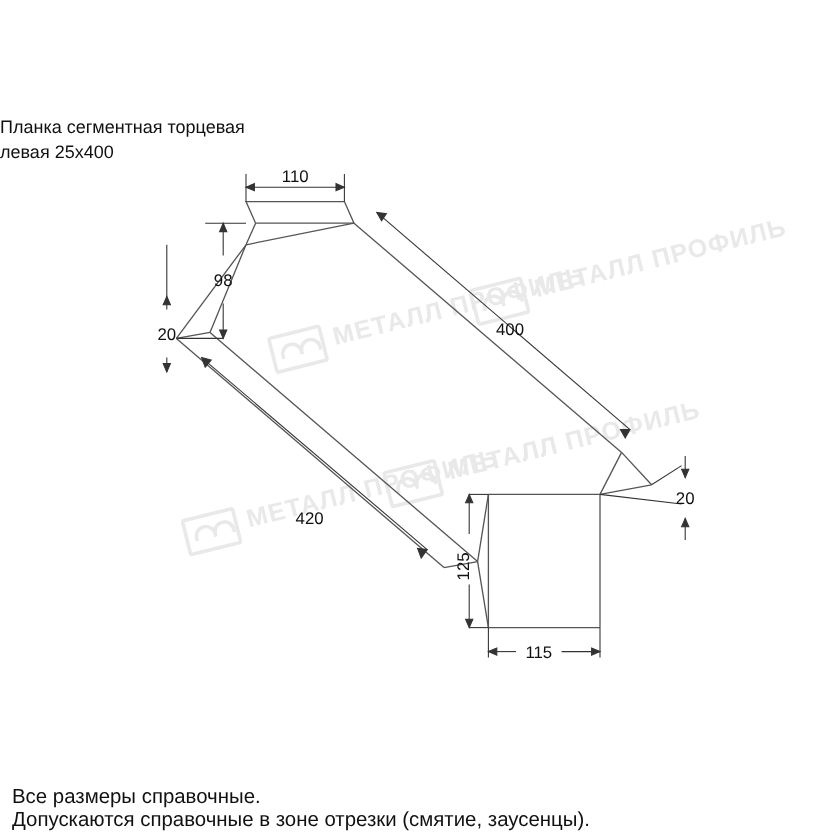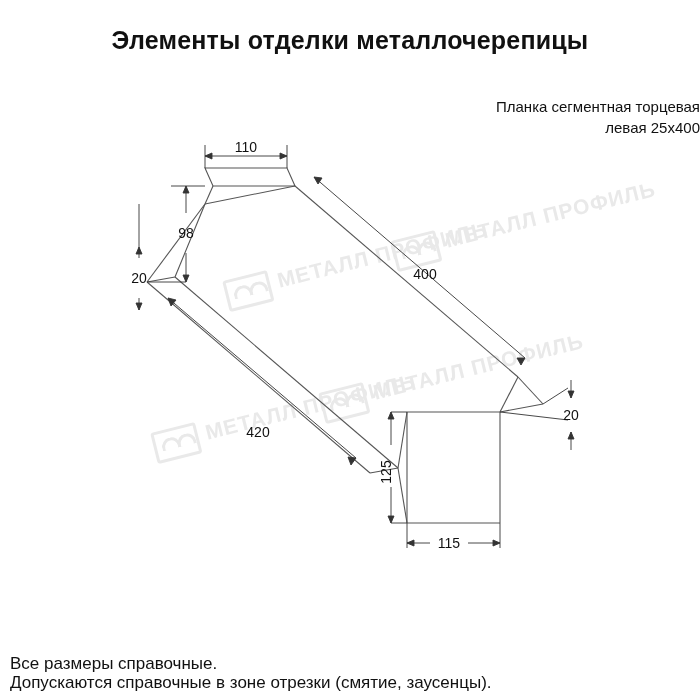--- a/index.html
+++ b/index.html
@@ -28,21 +28,21 @@
     font-size: 25px;
     font-weight: bold;
     letter-spacing: 0.2px;
     color: #111;
   }
   .subtitle {
     position: absolute;
     top: 96px;
     left: 0;
     width: 700px;
-    text-align: right;
+    text-align: left;
     font-size: 15px;
     line-height: 21px;
     color: #111;
   }
   .subtitle span {
     display: block;
   }
   .drawing {
     position: absolute;
     top: 0;
@@ -113,21 +113,20 @@
     font-family: "Liberation Sans", sans-serif;
     font-size: 14px;
     fill: #111;
   }
 </style>
 </head>
 <body>
 
 <div class="page">
 
-  <div class="title">Элементы отделки металлочерепицы</div>
 
   <div class="subtitle">
     <span>Планка сегментная торцевая</span>
     <span>левая 25х400</span>
   </div>
 
   <div class="wm wm1">
     <span class="wm-box"></span><span class="wmtext">МЕТАЛЛ ПРОФИЛЬ</span>
   </div>
   <div class="wm wm2">

